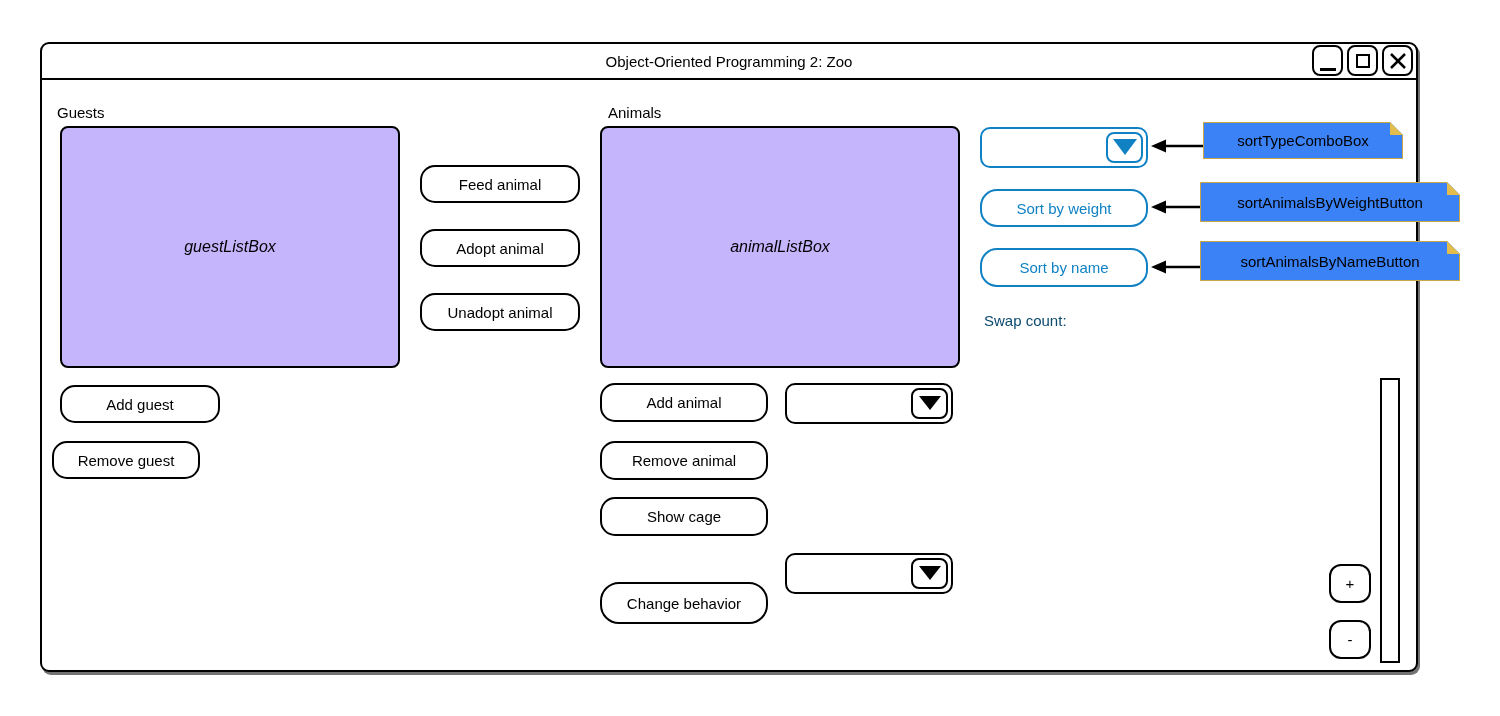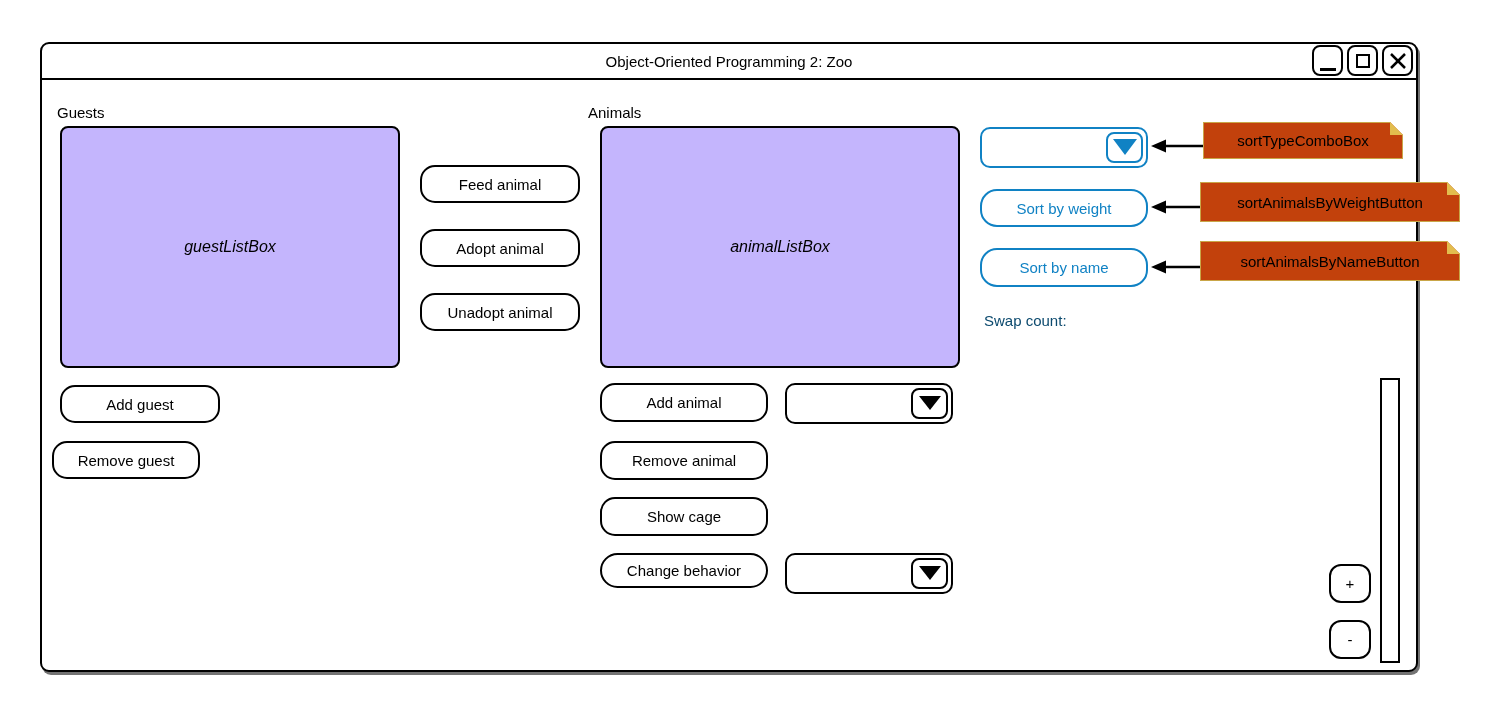--- a/index.html
+++ b/index.html
@@ -55,21 +55,21 @@
   .combo.blue .dd-btn { border-color:#1082c4; }
   .blue-label { font-size:15px; color:#0c4a6e; }
   .value-box {
     border:2.5px solid #1082c4; border-radius:8px; background:#fff;
     display:flex; align-items:center; justify-content:center;
     font-size:16px; font-style:italic; color:#1082c4;
   }
 
   
   .note {
-    background:#c2410c; border:1.5px solid #c9a648;
+    background:#3b82f6; border:1.5px solid #c9a648;
     clip-path:polygon(0 0, calc(100% - 13px) 0, 100% 13px, 100% 100%, 0 100%);
     display:flex; align-items:center; justify-content:center;
     font-size:15px; color:#000;
   }
   .note-fold {
     position:absolute; width:13px; height:13px; background:#e2bd4e;
     clip-path:polygon(0 0, 100% 100%, 0 100%);
   }
 
   
@@ -106,35 +106,35 @@
 
   <div class="abs label" style="left:57px; top:104px;">Guests</div>
   <div class="abs listbox" style="left:60px; top:126px; width:340px; height:242px;">guestListBox</div>
   <div class="abs btn" style="left:60px; top:385px; width:160px; height:38px;">Add guest</div>
   <div class="abs btn" style="left:52px; top:441px; width:148px; height:38px;">Remove guest</div>
 
   <div class="abs btn" style="left:420px; top:165px; width:160px; height:38px;">Feed animal</div>
   <div class="abs btn" style="left:420px; top:229px; width:160px; height:38px;">Adopt animal</div>
   <div class="abs btn" style="left:420px; top:293px; width:160px; height:38px;">Unadopt animal</div>
 
-  <div class="abs label" style="left:588px; top:104px;">Animals</div>
+  <div class="abs label" style="left:608px; top:104px;">Animals</div>
   <div class="abs listbox" style="left:600px; top:126px; width:360px; height:242px;">animalListBox</div>
 
   <div class="abs btn" style="left:600px; top:383px; width:168px; height:39px;">Add animal</div>
   <div class="abs combo" style="left:785px; top:383px; width:168px; height:41px;">
     <div class="dd-btn">
       <svg width="24" height="18" viewBox="0 0 24 18">
         <polygon points="1,2 23,2 12,16" fill="#000"></polygon>
       </svg>
     </div>
   </div>
 
   <div class="abs btn" style="left:600px; top:441px; width:168px; height:39px;">Remove animal</div>
   <div class="abs btn" style="left:600px; top:497px; width:168px; height:39px;">Show cage</div>
-  <div class="abs btn" style="left:600px; top:553px; width:168px; height:35px;border-radius:19px;">Change behavior</div>
+  <div class="abs btn" style="left:600px; top:582px; width:168px; height:42px;border-radius:19px;">Change behavior</div>
   <div class="abs combo" style="left:785px; top:553px; width:168px; height:41px;">
     <div class="dd-btn">
       <svg width="24" height="18" viewBox="0 0 24 18">
         <polygon points="1,2 23,2 12,16" fill="#000"></polygon>
       </svg>
     </div>
   </div>
 
   <div class="abs combo blue" style="left:980px; top:127px; width:168px; height:41px;">
     <div class="dd-btn">

